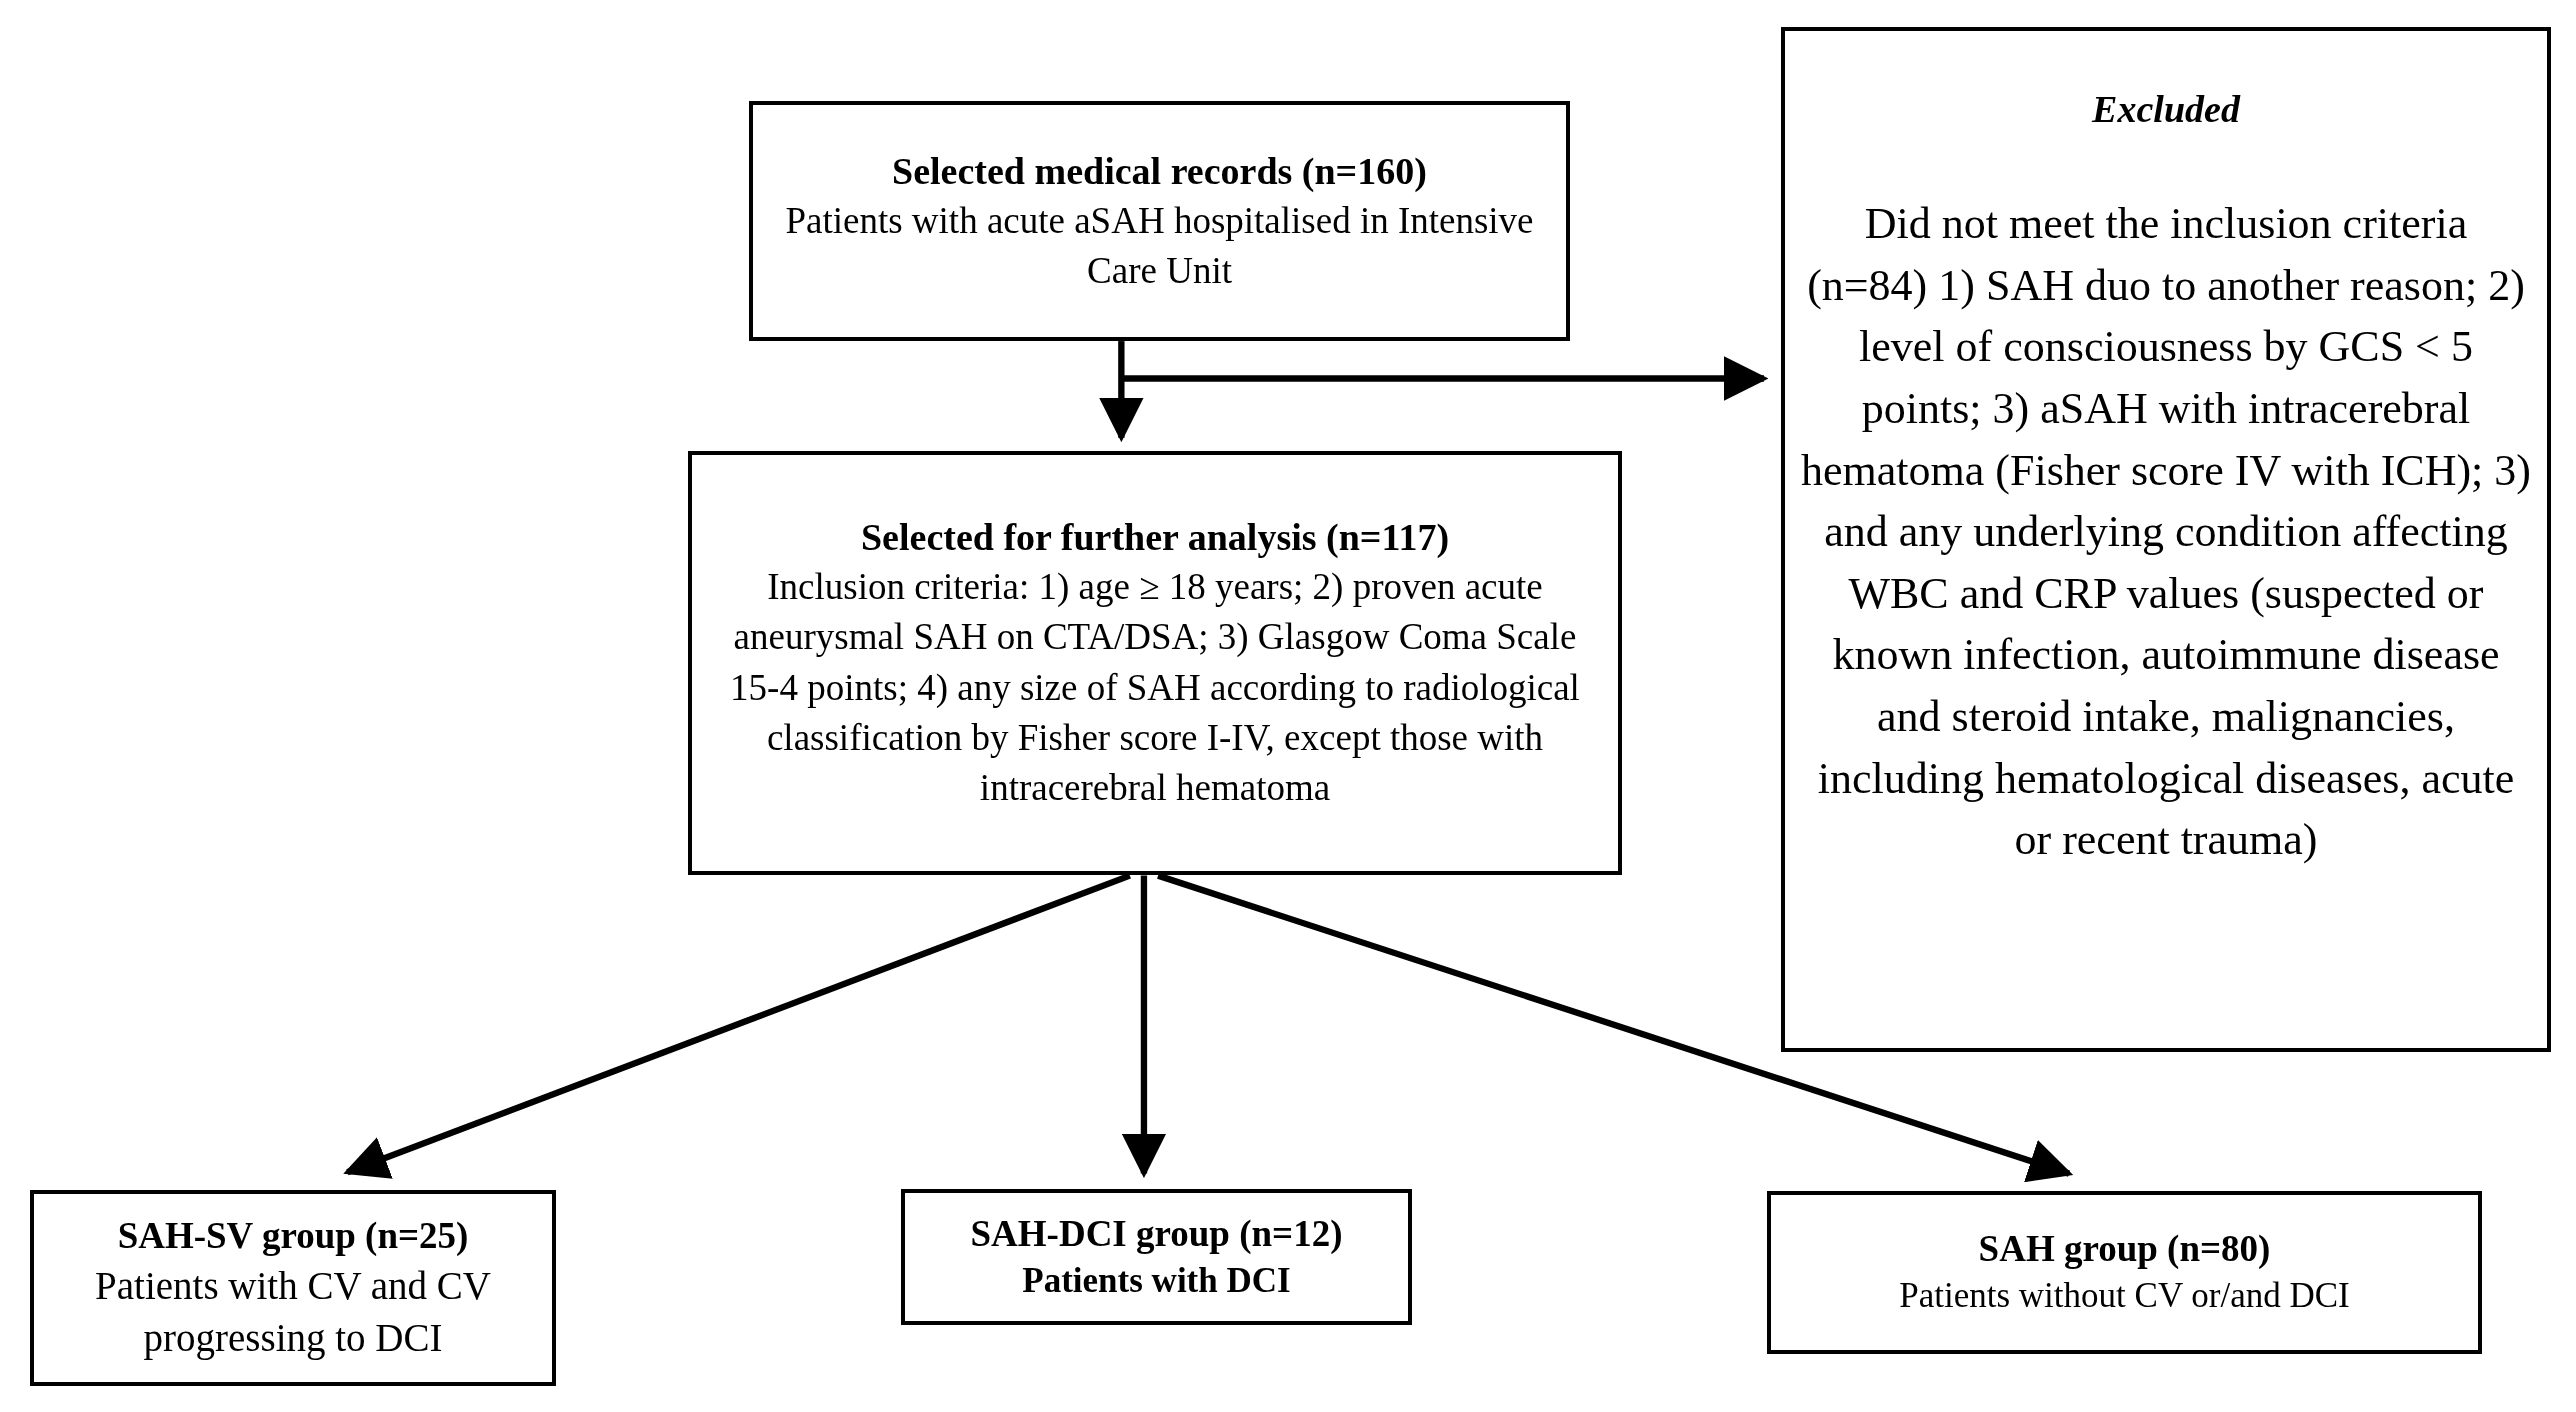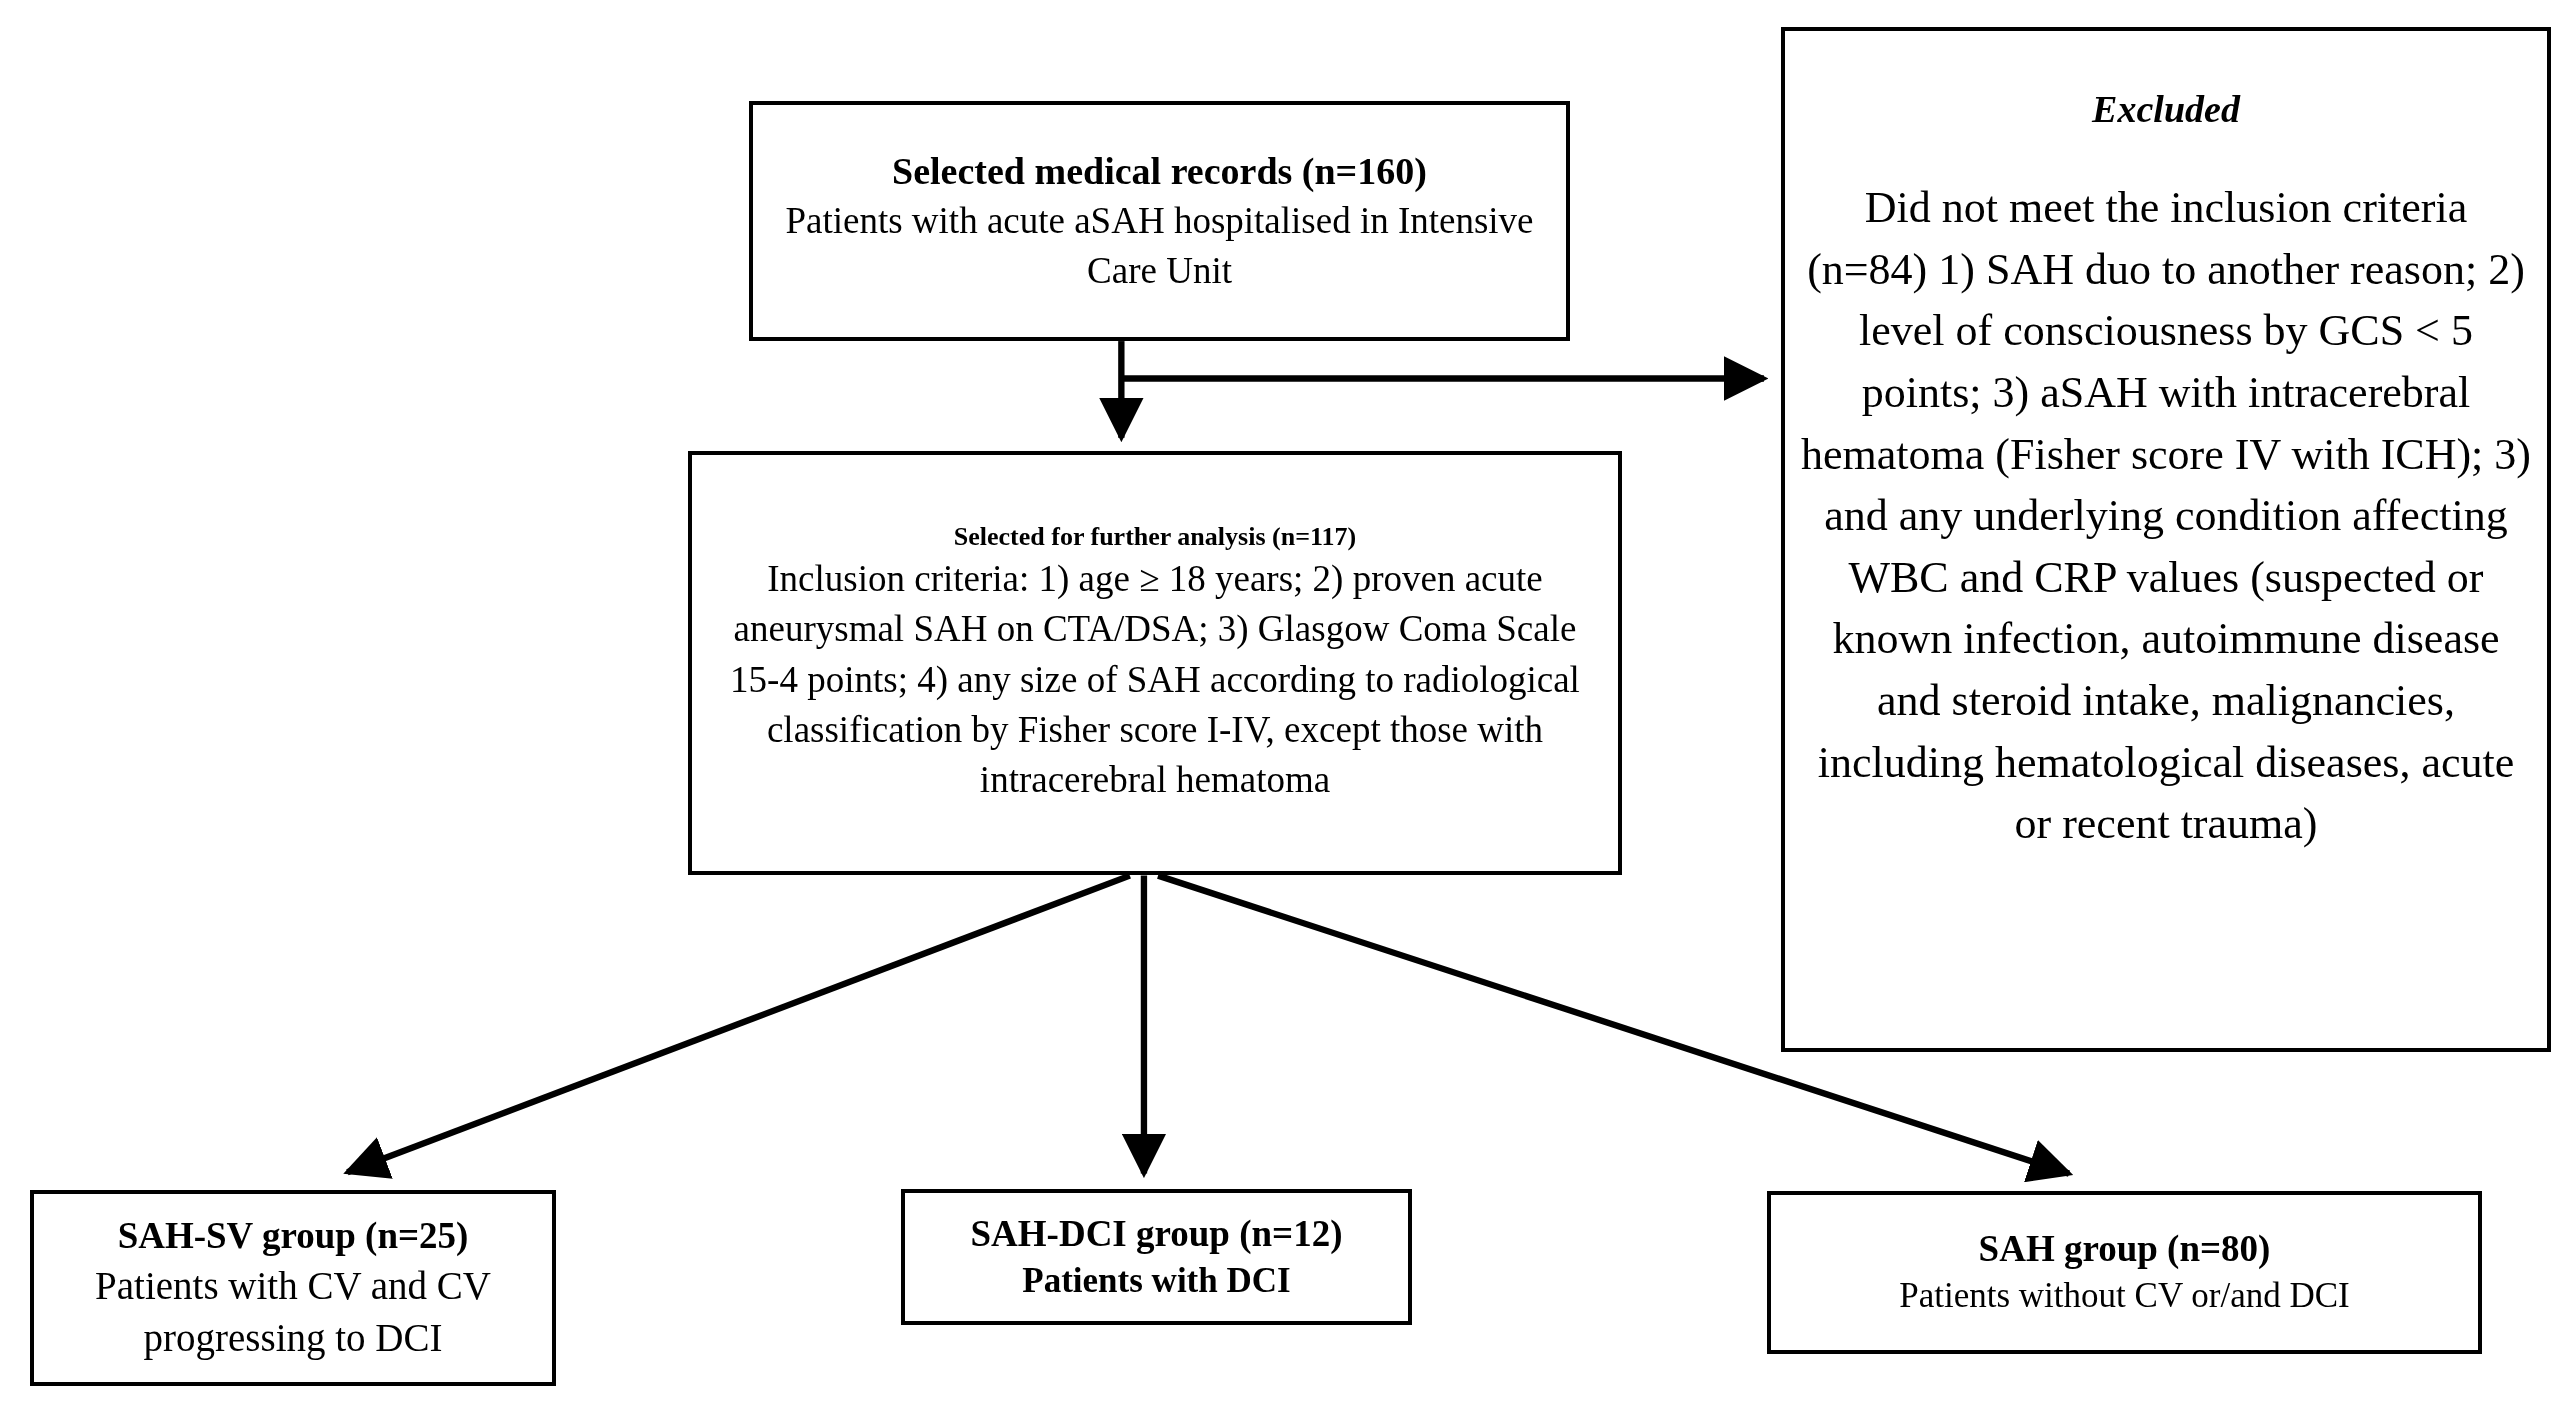--- a/index.html
+++ b/index.html
@@ -59,28 +59,29 @@
     left: 749px;  top: 101px;
     width: 821px; height: 240px;
   }
   #node-selected-records .title { font-size: 38px; }
   #node-selected-records .body  { font-size: 37px; }
 
   #node-further-analysis {
     left: 688px;   top: 451px;
     width: 934px; height: 424px;
   }
-  #node-further-analysis .title { font-size: 26px; }
+  #node-further-analysis .title { font-size: 38px; }
   #node-further-analysis .body  { font-size: 37px; line-height: 1.36; }
 
   #node-excluded {
     left: 1781px;  top: 27px;
     width: 770px; height: 1025px;
     justify-content: flex-start;
     padding-top: 54px;
+    gap: 16px;
   }
   #node-excluded .title { font-size: 38px; margin-bottom: 2.8px; }
   #node-excluded .body  { font-size: 44px; line-height: 1.40; margin-top: 40px; }
 
   #node-group-sv {
     left: 30px;    top: 1190px;
     width: 526px;  height: 196px;
   }
   #node-group-sv .title { font-size: 37px; }
   #node-group-sv .body  { font-size: 39px; }

